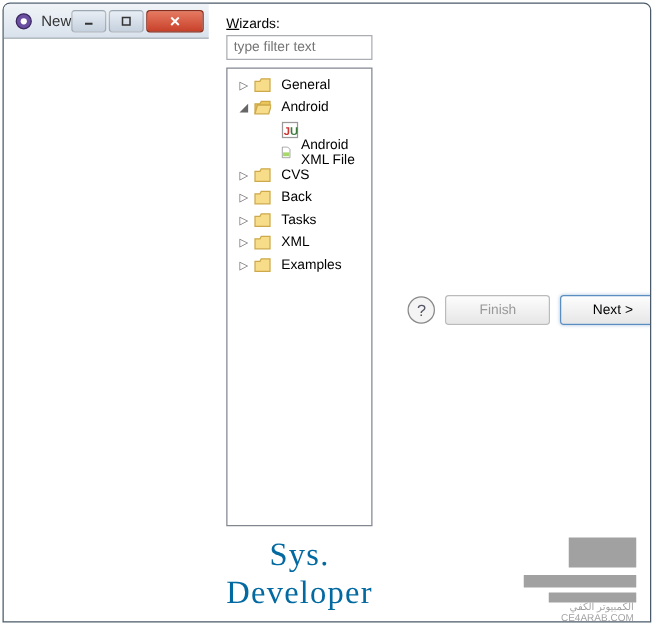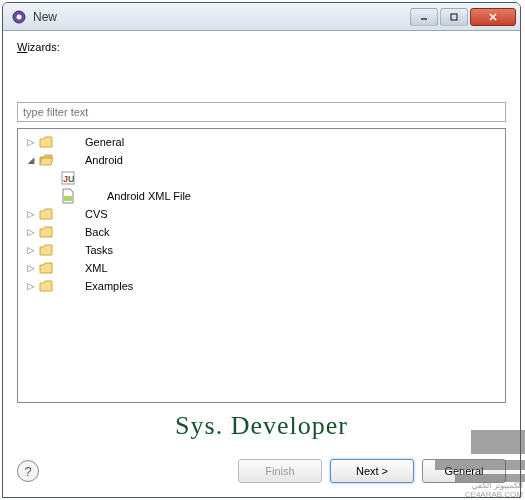--- a/index.html
+++ b/index.html
@@ -1,57 +1,57 @@
 <!DOCTYPE html>
 <html><head>
   <meta charset="utf-8">
   <style>
     * { box-sizing: border-box; margin: 0; padding: 0; }
     body { font-family: "Segoe UI", Tahoma, sans-serif; font-size: 12px; background: #fff; width: 525px; height: 500px; overflow: hidden; position: relative; }
     
-    .window { width: 519px; height: 496px; margin: 2px; border: 1px solid #4a5a6a; border-radius: 6px 6px 0 0; overflow: hidden; background: #fff; display: flex; flex-direction: column; }
+    .window { width: 519px; height: 496px; margin: 2px; border: 1px solid #4a5a6a; border-radius: 6px 6px 0 0; overflow: hidden; background: #fff; display: flex; flex-direction: row; }
     
     .titlebar { height: 28px; background: linear-gradient(to bottom, #f0f4f8, #d9e2ec); display: flex; align-items: center; padding: 0 4px 0 8px; border-bottom: 1px solid #9aa5b0; }
     .titlebar-icon { width: 16px; height: 16px; margin-right: 6px; }
     .titlebar-title { flex: 1; color: #333; font-size: 12px; }
     .win-buttons { display: flex; gap: 2px; }
     .win-btn { width: 28px; height: 18px; border-radius: 3px; border: 1px solid rgba(0,0,0,0.2); display: flex; align-items: center; justify-content: center; font-size: 10px; }
     .win-btn.min { background: linear-gradient(to bottom, #e8eef5, #c5d1de); }
     .win-btn.max { background: linear-gradient(to bottom, #e8eef5, #c5d1de); }
     .win-btn.close { width: 46px; background: linear-gradient(to bottom, #e67a62, #c8412a); border-color: #8a2a18; color: #fff; }
     
     .header { background: #fff; padding: 12px 14px 8px 14px; border-bottom: 1px solid #d0d0d0; display: flex; align-items: flex-start; }
     .header-title { font-size: 14px; font-weight: bold; flex: 1; }
     .header-icon { width: 64px; height: 48px; display: flex; align-items: center; justify-content: center; }
     
     .content { flex: 1; padding: 10px 14px 4px 14px; display: flex; flex-direction: column; justify-content: center; }
     .field-label { font-size: 11px; margin-bottom: 3px; }
     .field-label .underline { text-decoration: underline; }
-    .filter-input { width: 100%; padding: 3px 5px; border: 1px solid #abadb3; font-size: 11px; color: #666; background: #fff; margin-top: 46px; }
+    .filter-input { width: 100%; padding: 3px 5px; border: 1px solid #abadb3; font-size: 11px; color: #666; background: #fff; }
     
     .tree-container { flex: 1; border: 1px solid #828790; margin-top: 6px; background: #fff; overflow: auto; padding: 4px 2px; }
     .tree-item { display: flex; align-items: center; height: 18px; font-size: 11px; cursor: default; }
     .tree-arrow { width: 14px; text-align: center; color: #666; font-size: 9px; }
     .tree-icon { width: 16px; height: 16px; margin-right: 4px; display: inline-flex; align-items: center; justify-content: center; }
-    .tree-label { padding: 1px 3px; margin-left: 24px; }
+    .tree-label { padding: 1px 3px; }
     .tree-label.selected { border: 1px dotted #7a9ec5; background: #e5f0fb; }
     .indent-1 { padding-left: 4px; }
     .indent-3 { padding-left: 40px; }
     
     .folder-icon svg { width: 14px; height: 12px; }
     
-    .watermark-text { text-align: center; font-size: 26px; font-family: Georgia, serif; letter-spacing: 1px; color: #14532d; padding: 8px 0 4px 0; }
+    .watermark-text { text-align: center; font-size: 26px; font-family: Georgia, serif; letter-spacing: 1px; color: #0369a1; padding: 8px 0 4px 0; }
     
     .button-bar { padding: 10px 14px 14px 14px; display: flex; align-items: center; gap: 8px; }
     .help-btn { width: 22px; height: 22px; border-radius: 50%; border: 1px solid #888; background: #f4f4f4; display: flex; align-items: center; justify-content: center; color: #556; font-size: 13px; margin-right: auto; }
     .btn { width: 84px; height: 24px; border: 1px solid #8a8a8a; border-radius: 3px; background: linear-gradient(to bottom, #fdfdfd, #e6e6e6); font-size: 11px; display: flex; align-items: center; justify-content: center; }
     .btn.disabled { color: #999; border-color: #bbb; }
     .btn.primary { border-color: #5a8dc0; box-shadow: 0 0 3px rgba(90,141,192,0.6); }
     
-    .watermark-logo { position: absolute; right: 0; bottom: 0; width: 108px; height: 70px; pointer-events: none; opacity: 0.55; }
+    .watermark-logo { position: absolute; right: 16px; bottom: 0; width: 108px; height: 70px; pointer-events: none; opacity: 0.55; }
     .watermark-logo .bar1 { position: absolute; right: 0; bottom: 30px; width: 90px; height: 10px; background: #565656; }
     .watermark-logo .bar2 { position: absolute; right: 0; bottom: 18px; width: 70px; height: 8px; background: #565656; }
     .watermark-logo .bar3 { position: absolute; right: 0; bottom: 46px; width: 54px; height: 24px; background: #565656; }
     .watermark-logo .txt { position: absolute; right: 2px; bottom: 0; font-size: 8px; color: #565656; direction: rtl; text-align: right; line-height: 1.1; }
   </style>
 </head>
 <body>
 
 <div class="window">
   <div class="titlebar">

